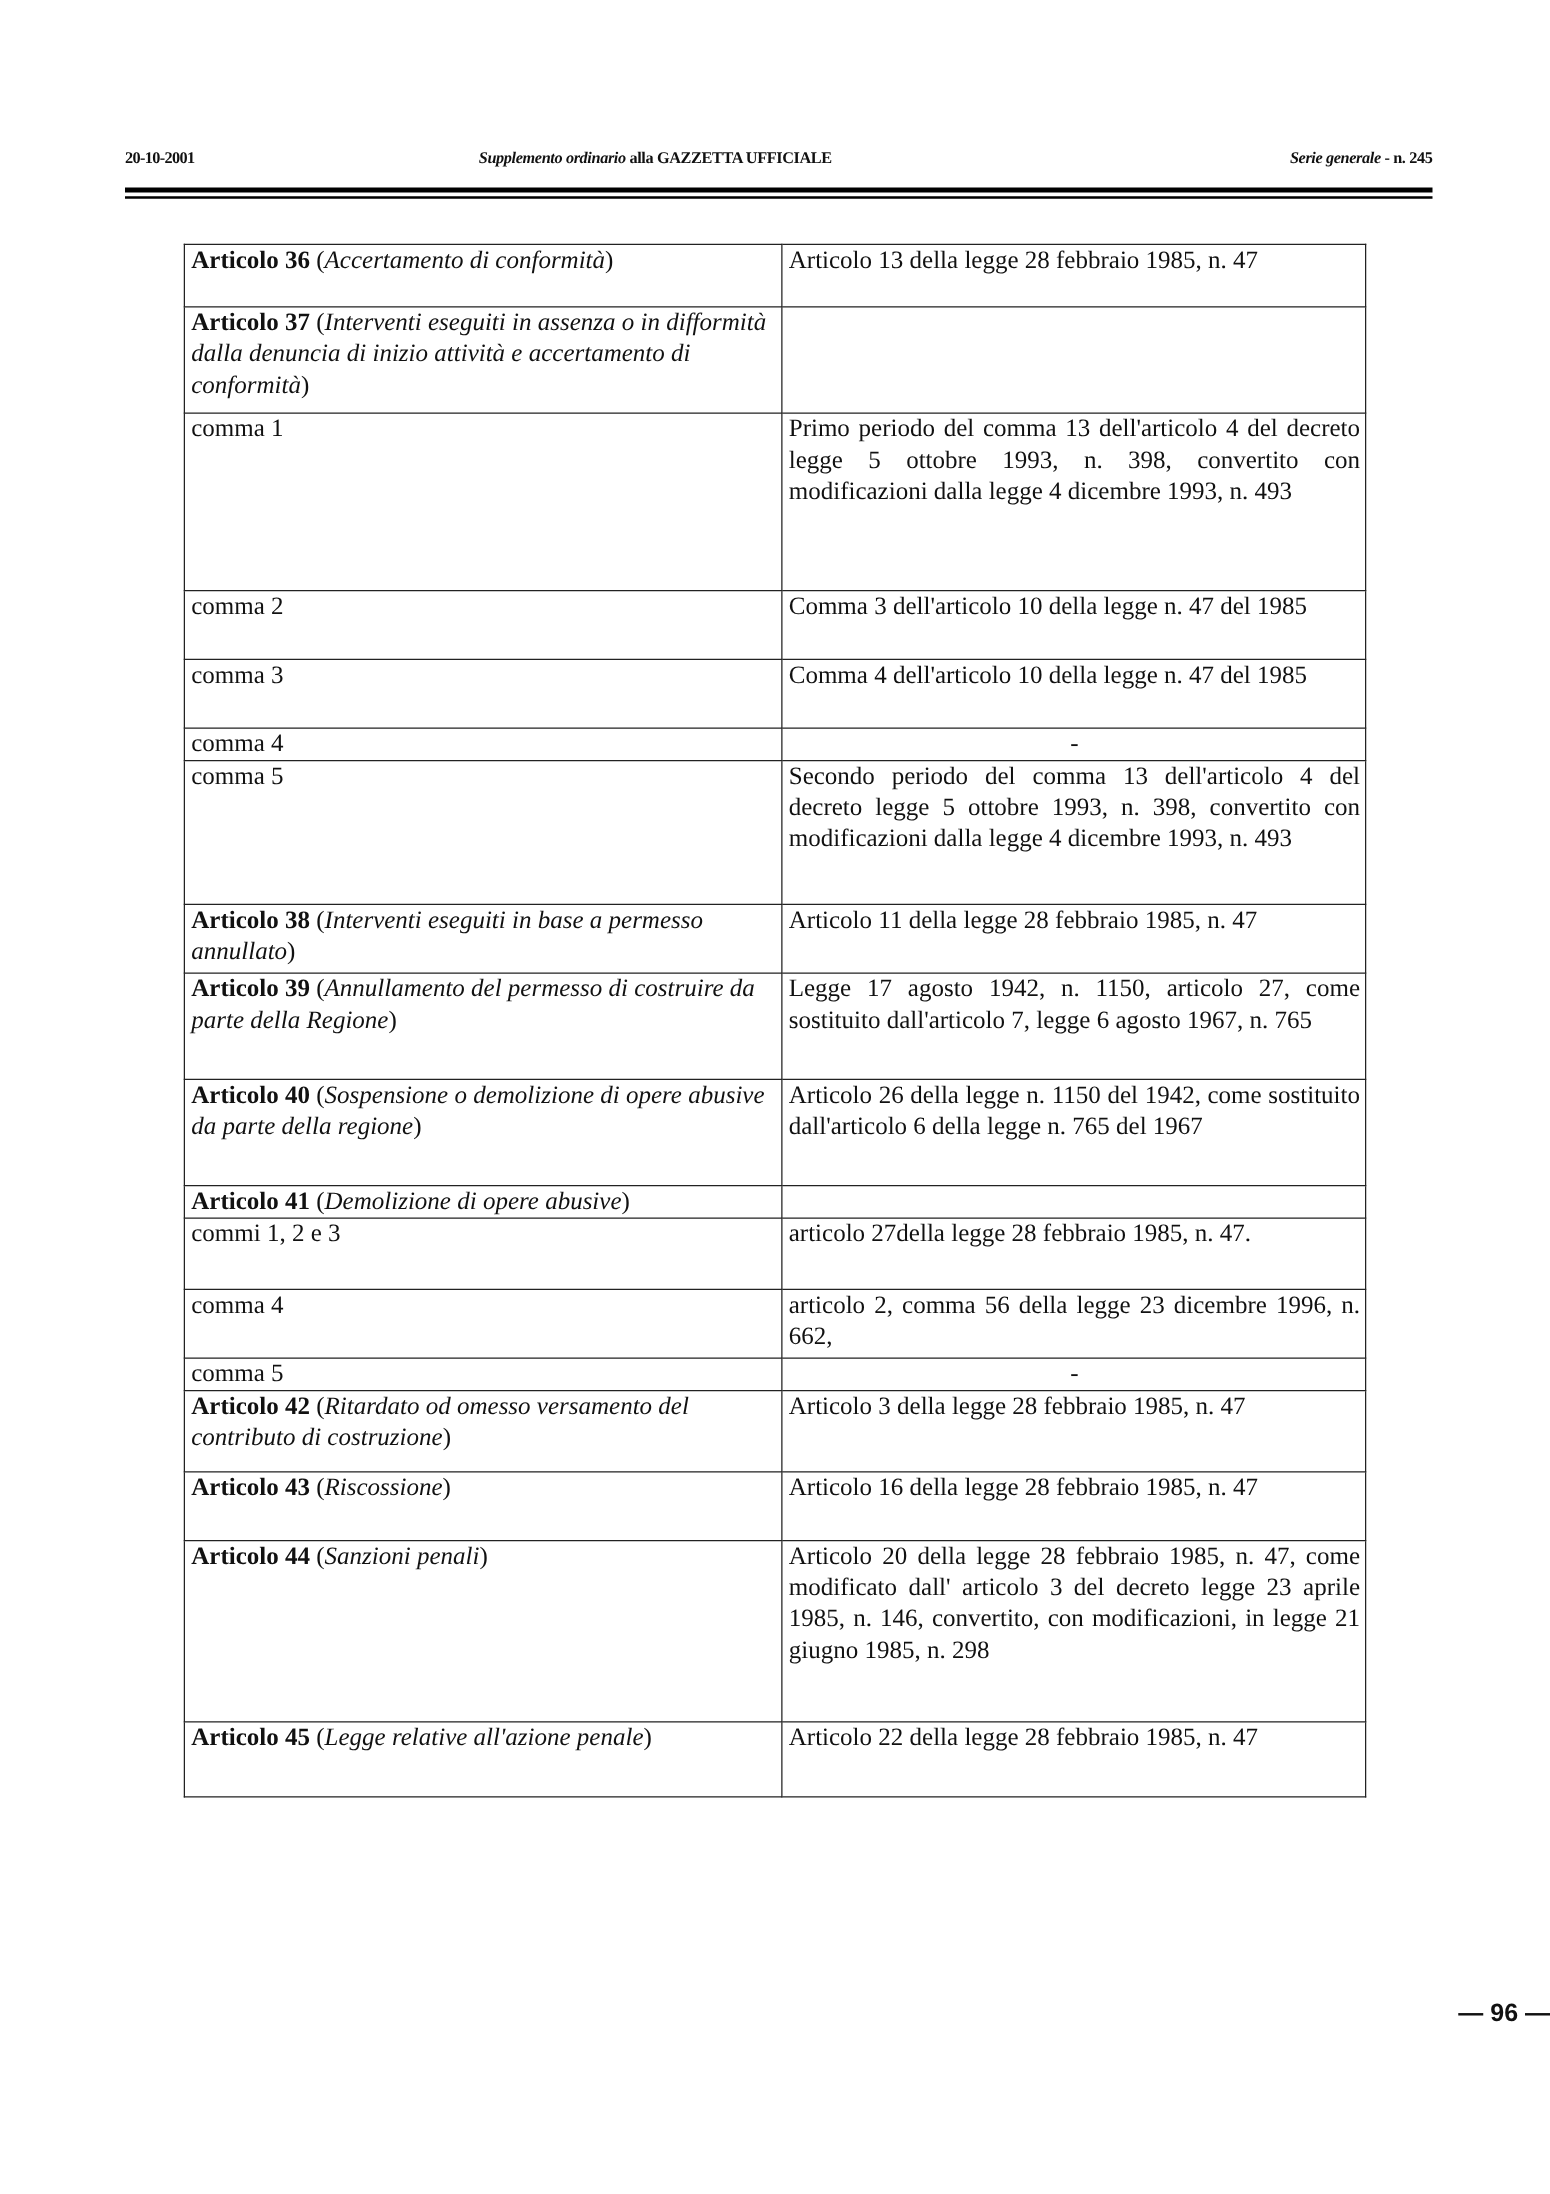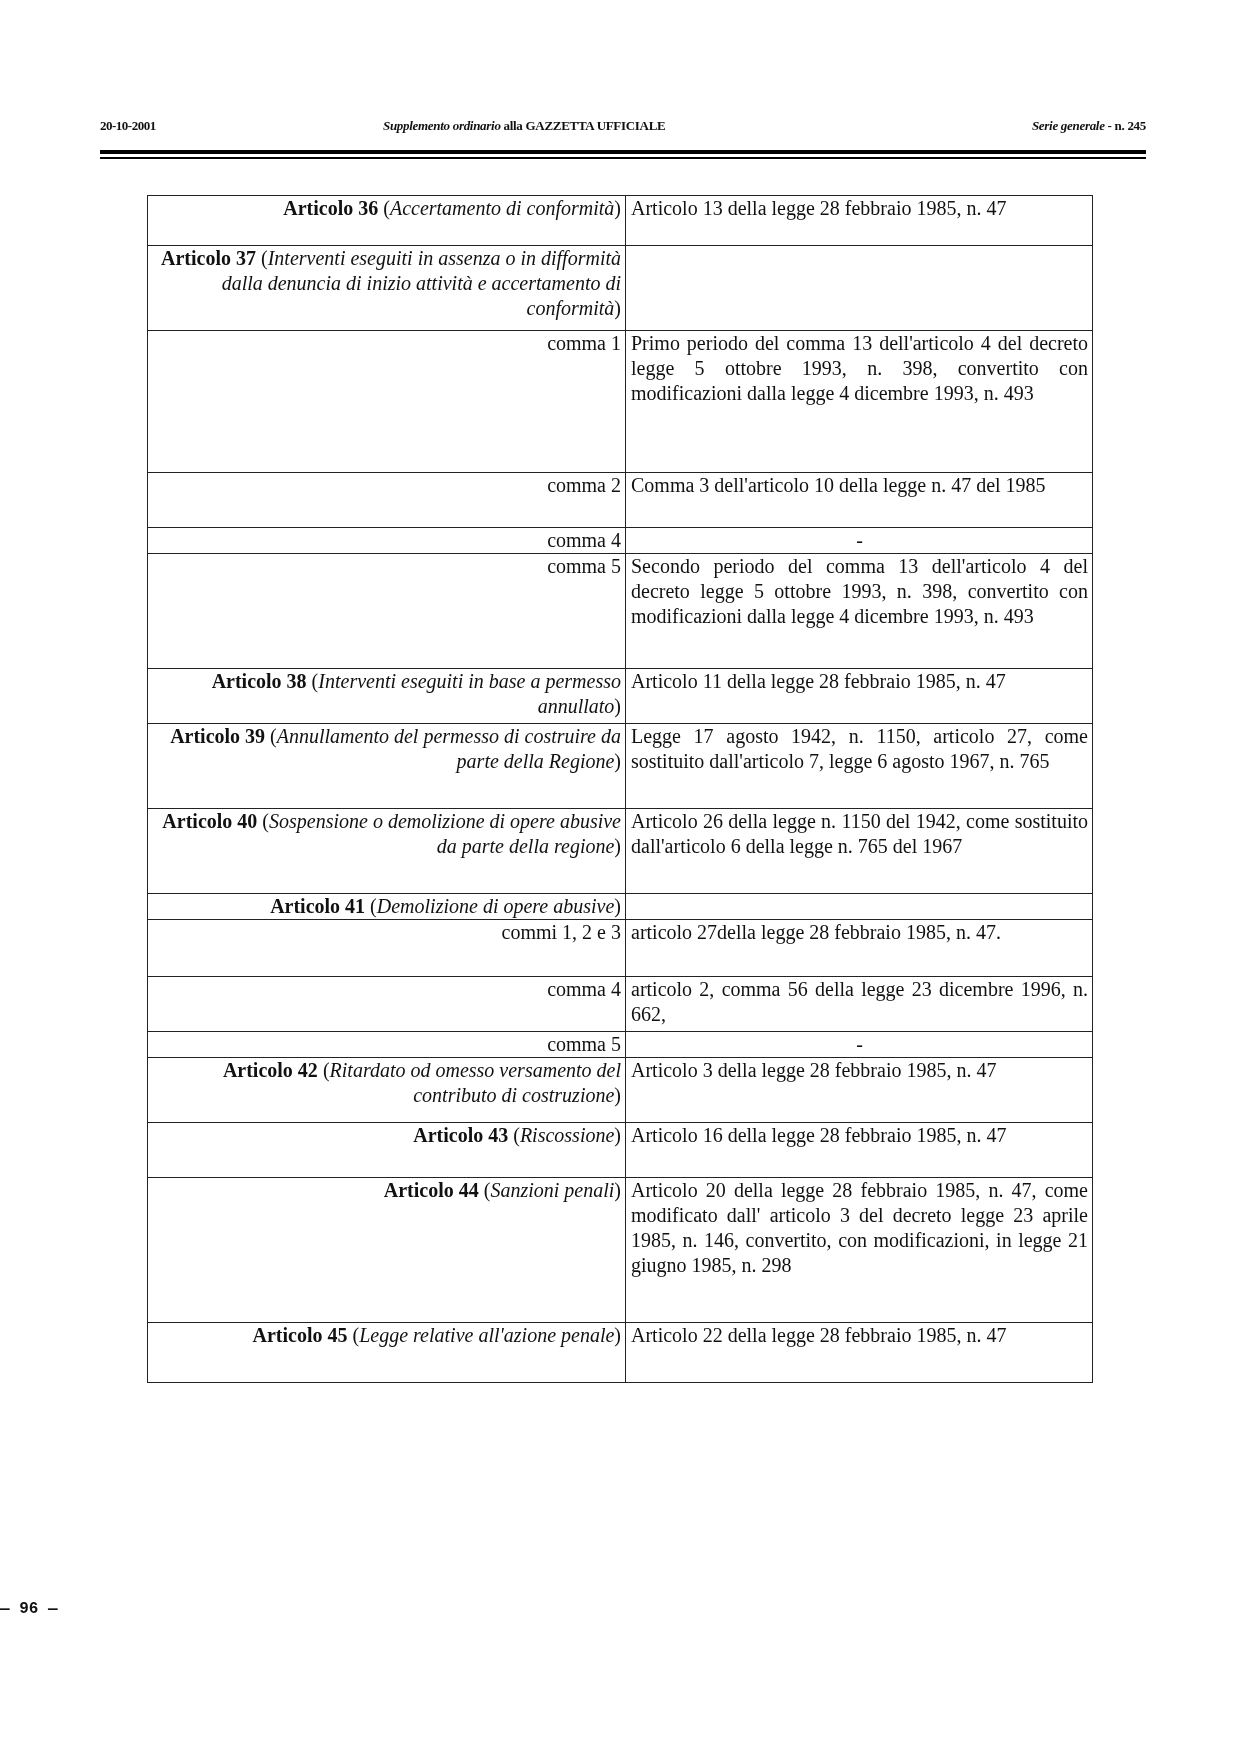--- a/index.html
+++ b/index.html
@@ -50,34 +50,34 @@
       border-collapse: collapse;
       table-layout: fixed;
       font-size: 20px;
       line-height: 25px;
     }
     table.corr td {
       border: 1.5px solid #222;
       vertical-align: top;
       padding: 0 4px 0 5px;
     }
-    table.corr td.left { width: 468px; text-align: right; }
+    table.corr td.left { width: 468px; }
     table.corr td.right { text-align: justify; }
     table.corr td.center { text-align: center; }
     .art-num { font-weight: bold; }
     .art-title { font-style: italic; }
     .page-num {
       position: absolute;
       top: 1600px;
       left: 0;
       width: 1240px;
-      text-align: left;
-      font-family: Liberation Mono, monospace;
+      text-align: right;
+      font-family: Liberation Sans, sans-serif;
       font-weight: bold;
-      font-size: 16px;
+      font-size: 20px;
     }
   </style>
 </head>
 <body>
 
 <div class="header">
   <span class="date">20-10-2001</span>
   <span class="title"><i>Supplemento ordinario</i><span> alla GAZZETTA UFFICIALE</span></span>
   <span class="series"><i>Serie generale</i><span> - n. 245</span></span>
 </div>
@@ -94,20 +94,24 @@
         <td class="left"><span class="art-num">Articolo 37</span><span> (</span><span class="art-title">Interventi eseguiti in assenza o in difformità dalla denuncia di inizio attività e accertamento di conformità</span><span>)</span></td>
         <td class="right"><span></span></td>
       </tr>
       <tr style="height: 142px;">
         <td class="left"><span>comma 1</span></td>
         <td class="right"><span>Primo periodo del comma 13 dell'articolo 4 del decreto legge 5 ottobre 1993, n. 398, convertito con modificazioni dalla legge 4 dicembre 1993, n. 493</span></td>
       </tr>
       <tr style="height: 55px;">
         <td class="left"><span>comma 2</span></td>
         <td class="right"><span>Comma 3 dell'articolo 10 della legge n. 47 del 1985</span></td>
+      </tr>
+      <tr style="height: 55px;">
+        <td class="left"><span>comma 3</span></td>
+        <td class="right"><span>Comma 4 dell'articolo 10 della legge n. 47 del 1985</span></td>
       </tr>
       <tr style="height: 25px;">
         <td class="left"><span>comma 4</span></td>
         <td class="right center"><span>-</span></td>
       </tr>
       <tr style="height: 115px;">
         <td class="left"><span>comma 5</span></td>
         <td class="right"><span>Secondo periodo del comma 13 dell'articolo 4 del decreto legge 5 ottobre 1993, n. 398, convertito con modificazioni dalla legge 4 dicembre 1993, n. 493</span></td>
       </tr>
       <tr style="height: 55px;">

